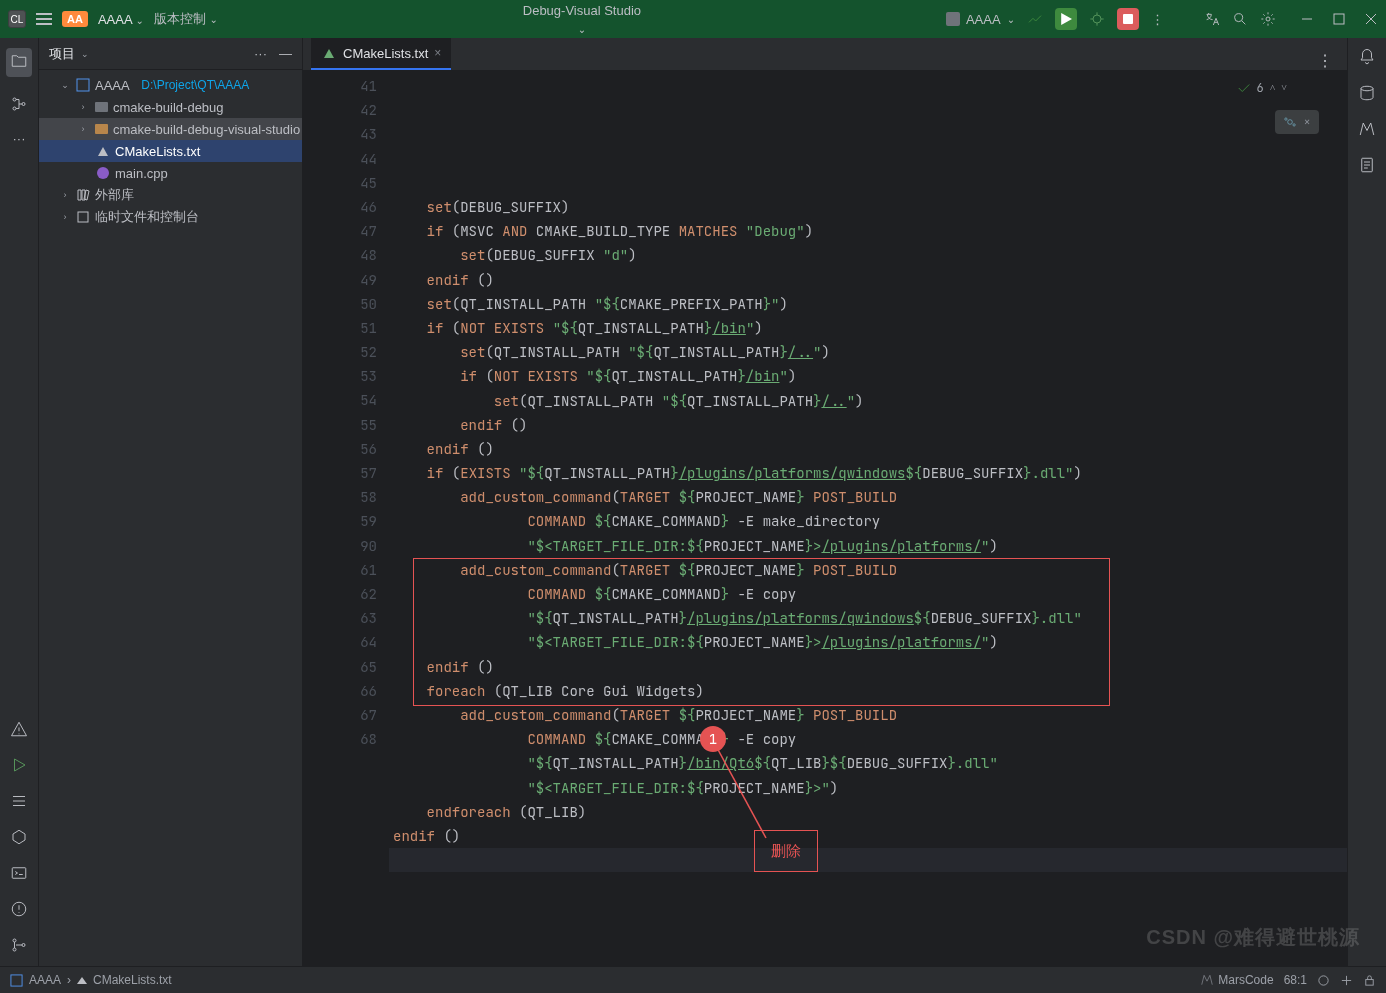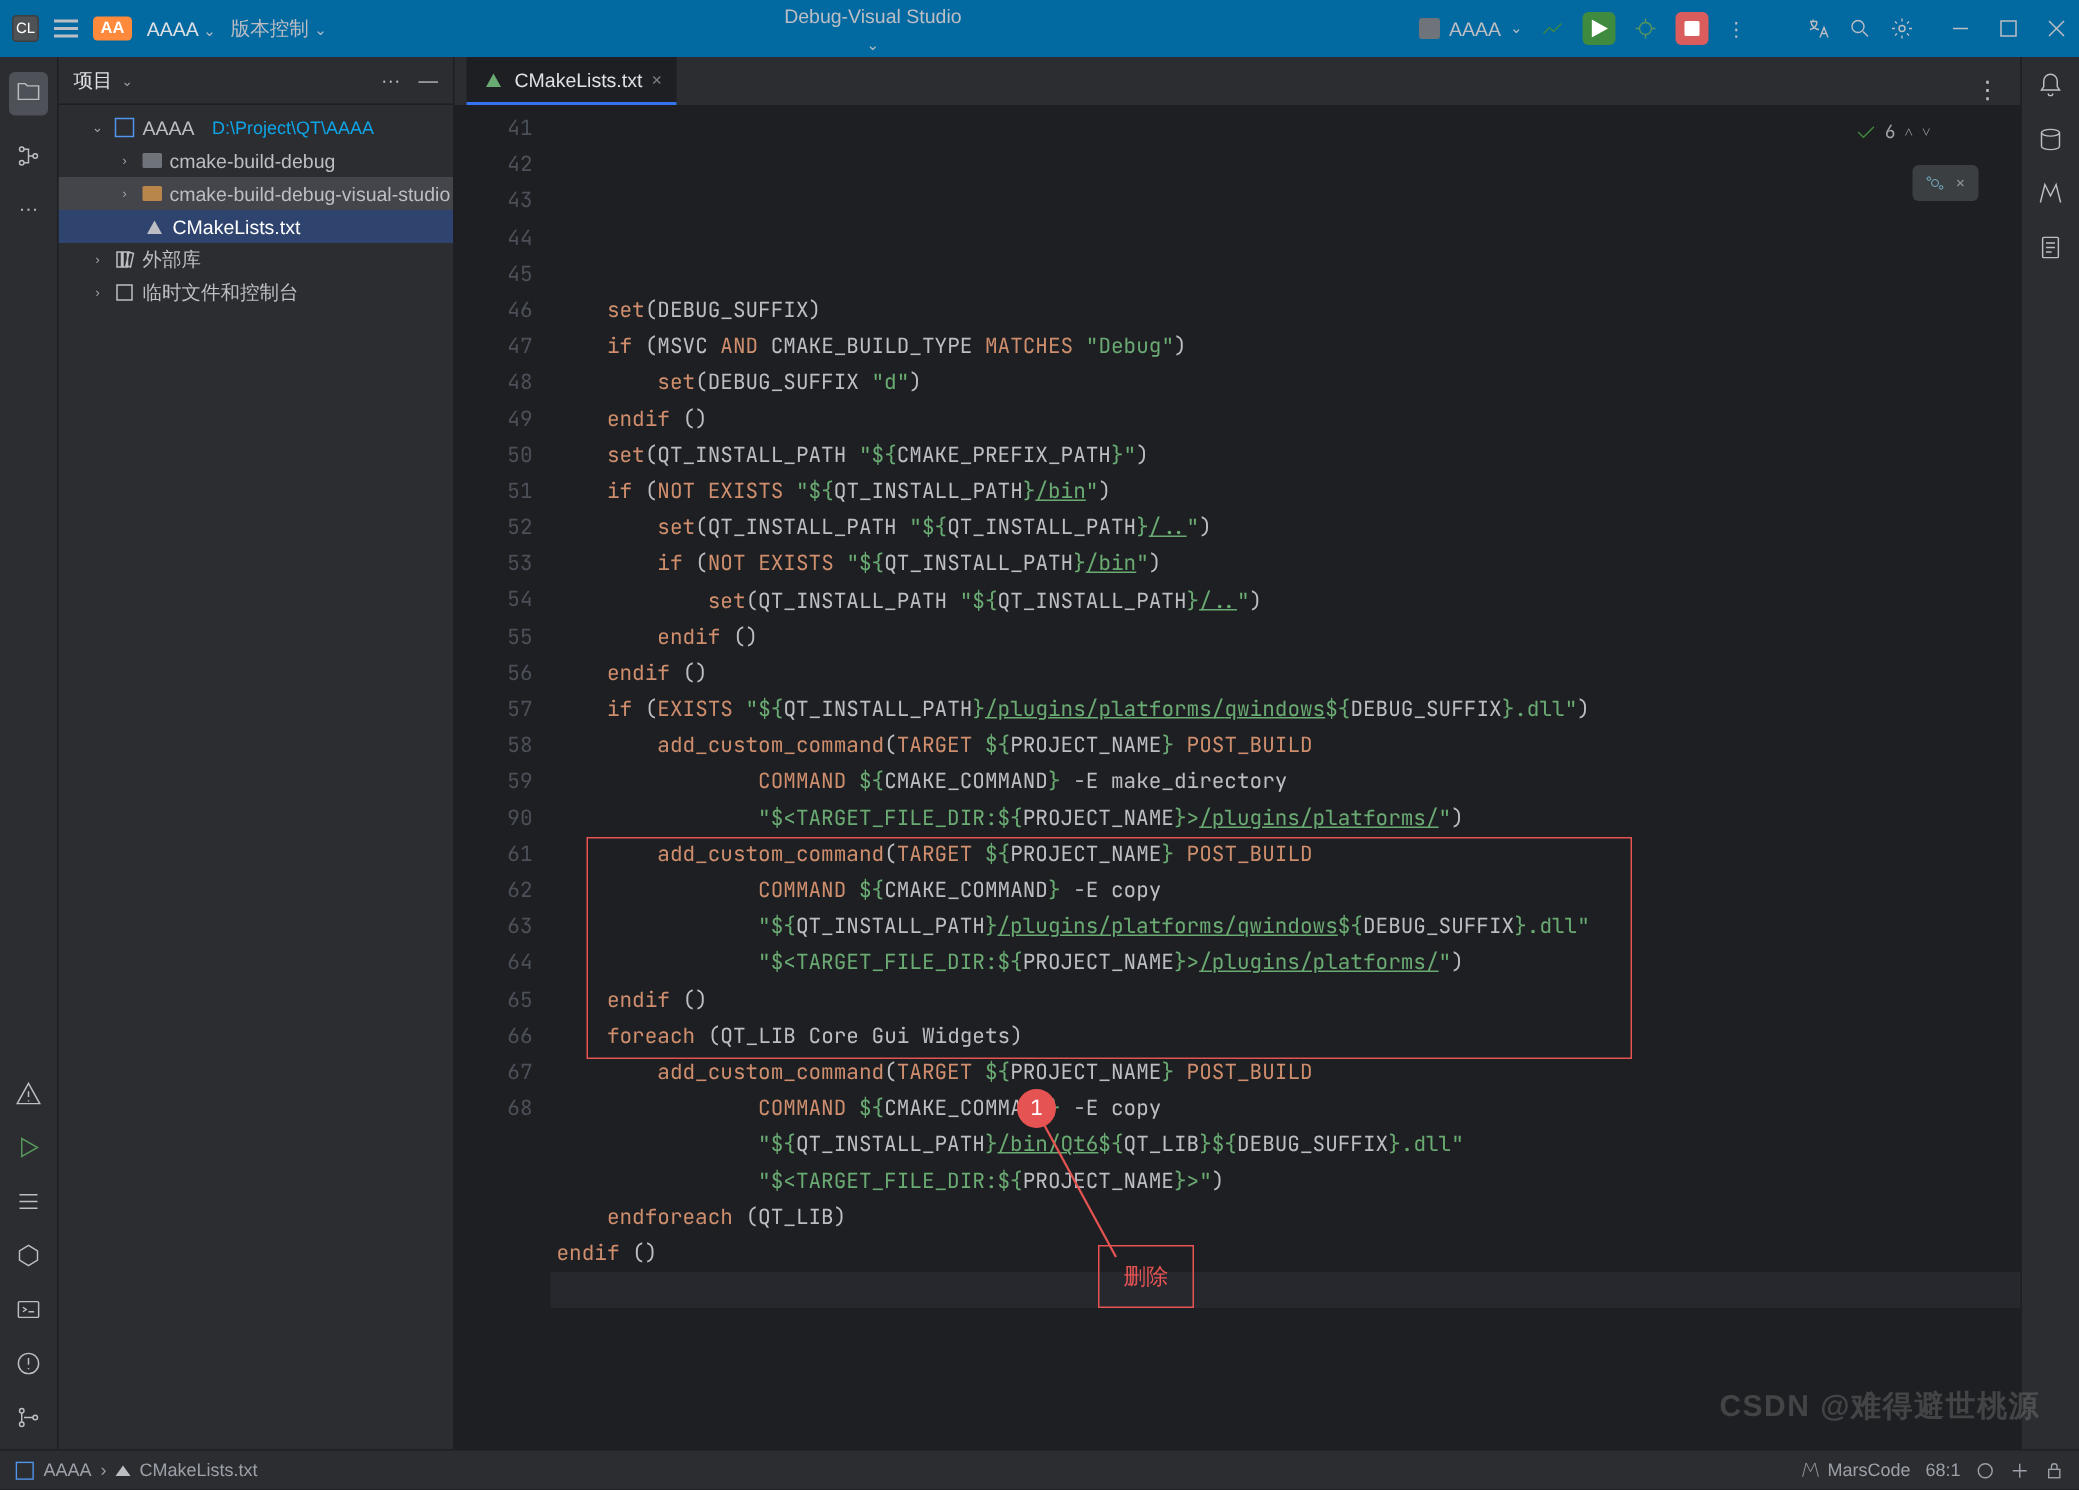--- a/index.html
+++ b/index.html
@@ -11,21 +11,21 @@
     width: 1386px;
     height: 993px;
     overflow: hidden;
     display: flex;
     flex-direction: column;
   }
 
   
   .titlebar {
     height: 38px;
-    background: #0369a1;
+    background: #14532d;
     display: flex;
     align-items: center;
     padding: 0 8px;
     gap: 10px;
   }
   .app-icon {
     width: 18px; height: 18px;
     background: #4e5254;
     border-radius: 3px;
     display: flex; align-items: center; justify-content: center;
@@ -88,21 +88,21 @@
   .folder-y{width:13px;height:10px;background:#b8864b;border-radius:1px;}
 
   
   .editor-area{flex:1;display:flex;flex-direction:column;min-width:0;background:#1e1f22;}
   .tabbar{height:32px;display:flex;align-items:flex-end;background:#2b2d30;padding-left:8px;}
   .tab{height:32px;display:flex;align-items:center;gap:6px;padding:0 10px;background:#1e1f22;border-bottom:2px solid #3574f0;color:#dfe1e5;font-size:13px;}
   .tab .close{color:#7a7e86;font-size:12px;}
   .tabbar .sp{flex:1;}
   .tabbar .more{padding:0 14px;color:#bcbec4;font-size:16px;}
 
-  .editor-wrap{flex:1;display:flex;min-height:0;position:relative;}
+  .editor-wrap{flex:1;display:flex;min-height:0;position:relative;padding-left:22px;}
   .gutter{width:64px;text-align:right;color:#4b5059;font-family:"JetBrains Mono","Consolas",monospace;font-size:14px;padding-right:12px;padding-top:4px;line-height:24.2px;user-select:none;background:#1e1f22;}
   .code{flex:1;font-family:"JetBrains Mono","Consolas",monospace;font-size:14px;line-height:24.2px;white-space:pre;padding-top:4px;color:#bcbec4;position:relative;}
   .code .ln{display:block;height:24.2px;padding-left:4px;}
   .ln.cur{background:#26282e;}
   .kw{color:#cf8e6d;}
   .fn{color:#cf8e6d;}
   .str{color:#6aab73;}
   .link{color:#6aab73;text-decoration:underline;}
 
   .red-box{position:absolute;border:1px solid #e55353;pointer-events:none;}
@@ -290,20 +290,28 @@
         <span class="tw-ic">
             <div class="folder-y"></div>
           </span>
         <span>cmake-build-debug-visual-studio</span>
       </div>
       <div class="tree-row pad2 sel">
         <span class="tw-ic">
             <div class="tri-ic"></div>
           </span>
         <span>CMakeLists.txt</span>
+      </div>
+      <div class="tree-row pad2">
+        <span class="tw-ic">
+            <svg width="14" height="14">
+              <circle cx="7" cy="7" r="6" fill="#8a5cc7"></circle>
+            </svg>
+          </span>
+        <span>main.cpp</span>
       </div>
       <div class="tree-row pad0">
         <span class="tw-ch">›</span>
         <span class="tw-ic">
             <svg width="14" height="14" viewBox="0 0 14 14">
               <path d="M2 2v10h3V2zM6 2v10h3V2zM10 2l3 1-2 9-3-1z" fill="none" stroke="#bcbec4"></path>
             </svg>
           </span>
         <span>外部库</span>
       </div>

